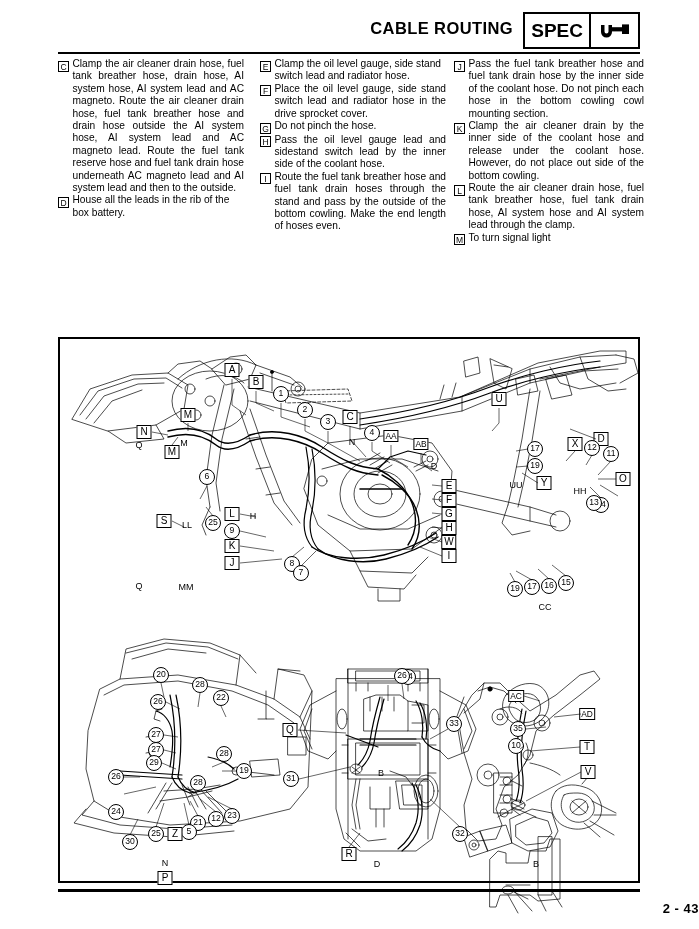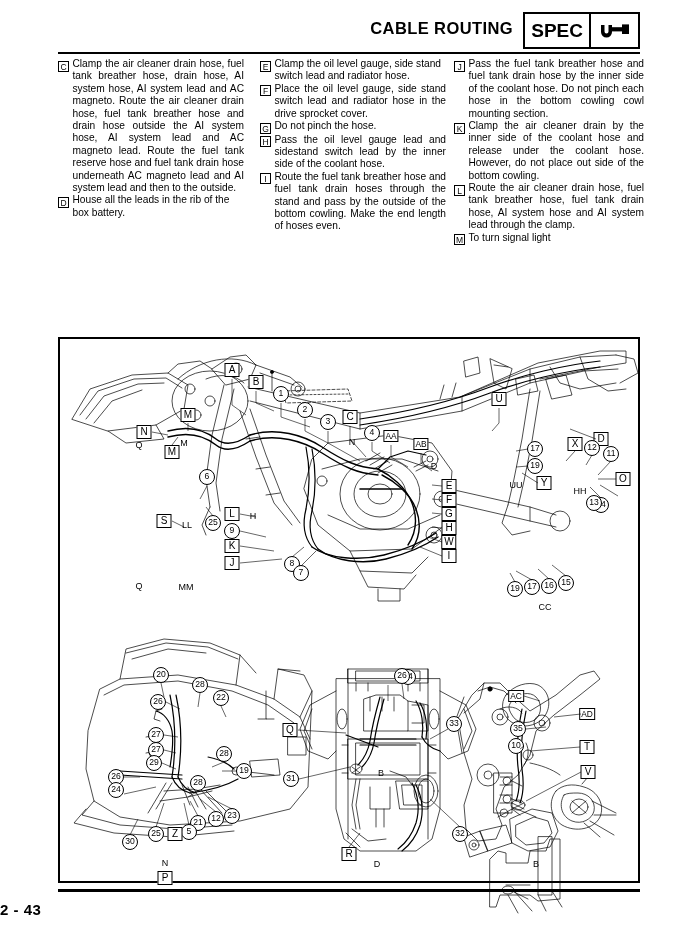--- a/index.html
+++ b/index.html
@@ -89,22 +89,22 @@
   .lab.circ{
     border:1.2px solid #000;border-radius:50%;background:#fff;
     width:14px;height:14px;font-size:8.6px;line-height:12px;text-align:center;
     padding:0;
   }
   .lab.plain{background:transparent;font-size:9px;}
 
   
   .foot-rule{position:absolute;left:58px;right:59px;top:889px;height:3px;background:#000;}
   .foot-num{
-    position:absolute;left:0;right:0;top:901px;text-align:left;
-    font-size:15px;font-weight:bold;letter-spacing:.5px;
+    position:absolute;left:0;right:0;top:901px;text-align:right;
+    font-size:13px;font-weight:bold;letter-spacing:.5px;
   }
 </style>
 </head>
 <body>
 
 <div class="page">
 
   <div class="header">
     <div class="hdr-title">CABLE ROUTING</div>
 
@@ -494,21 +494,21 @@
 
       <div>
         <div class="lab circ" style="left:101px;top:336px">20</div>
         <div class="lab circ" style="left:140px;top:346px">28</div>
         <div class="lab circ" style="left:161px;top:359px">22</div>
         <div class="lab circ" style="left:98px;top:363px">26</div>
         <div class="lab circ" style="left:96px;top:396px">27</div>
         <div class="lab circ" style="left:96px;top:411px">27</div>
         <div class="lab circ" style="left:94px;top:424px">29</div>
         <div class="lab circ" style="left:56px;top:438px">26</div>
-        <div class="lab circ" style="left:56px;top:451px">24</div>
+        <div class="lab circ" style="left:56px;top:473px">24</div>
         <div class="lab circ" style="left:164px;top:415px">28</div>
         <div class="lab circ" style="left:184px;top:432px">19</div>
         <div class="lab circ" style="left:138px;top:444px">28</div>
         <div class="lab circ" style="left:156px;top:480px">12</div>
         <div class="lab circ" style="left:172px;top:477px">23</div>
         <div class="lab circ" style="left:138px;top:484px">21</div>
         <div class="lab circ" style="left:129px;top:493px">5</div>
         <div class="lab box" style="left:115px;top:495px">Z</div>
         <div class="lab circ" style="left:96px;top:495px">25</div>
         <div class="lab circ" style="left:70px;top:503px">30</div>

